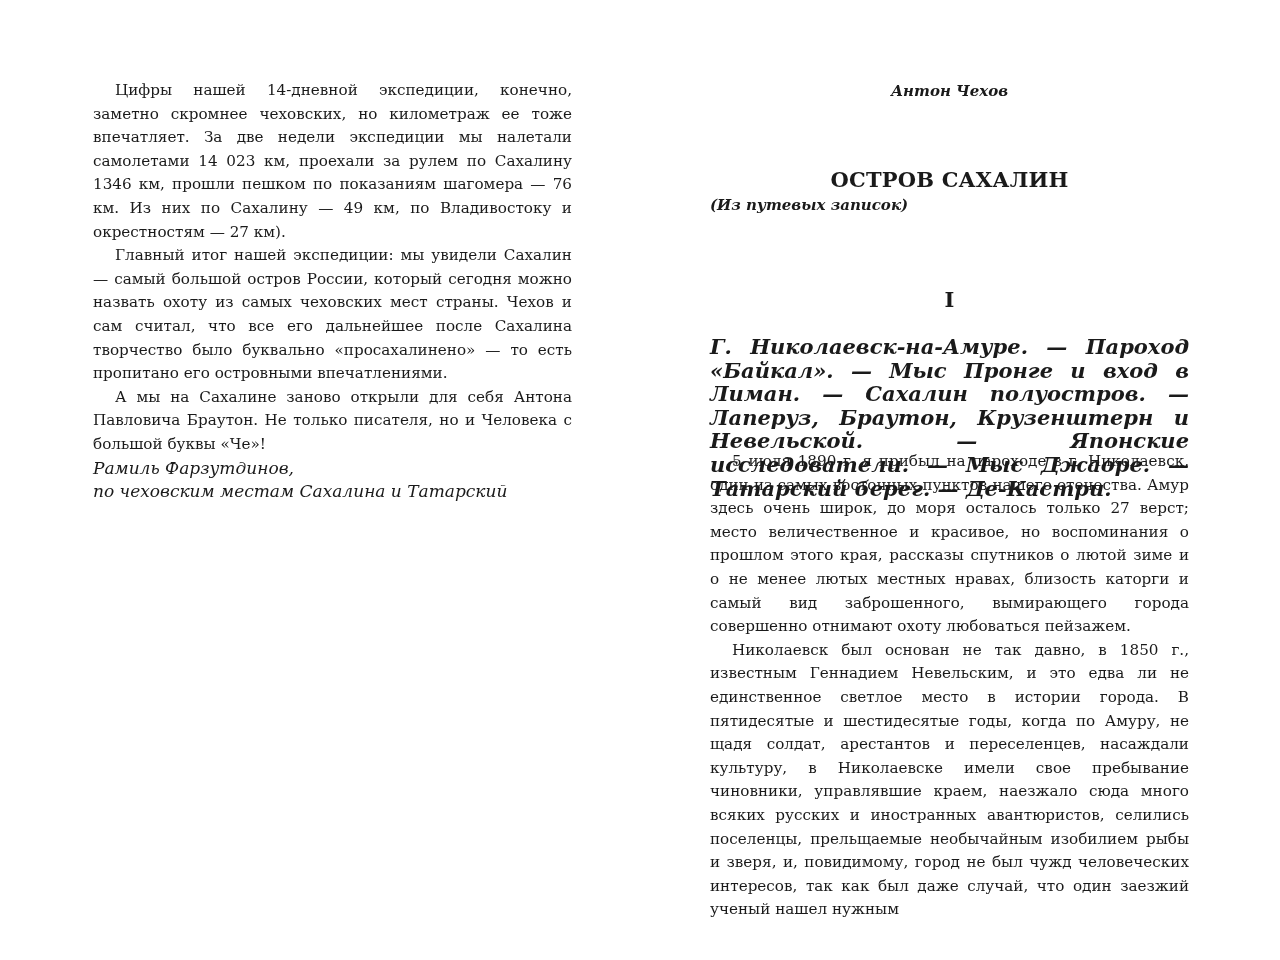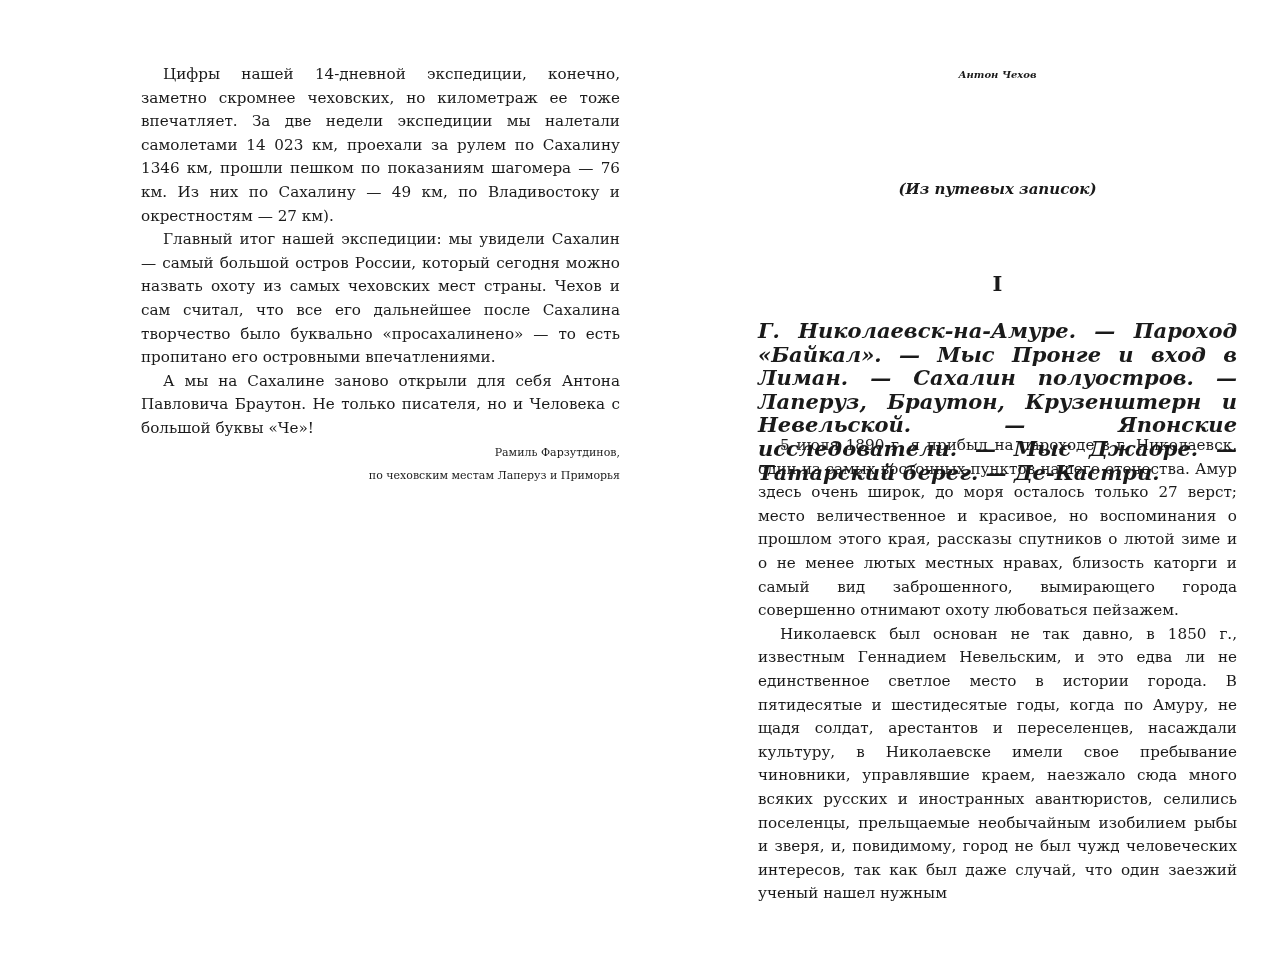--- a/index.html
+++ b/index.html
@@ -10,23 +10,22 @@
     body {
       width: 1280px;
       height: 960px;
       position: relative;
       overflow: hidden;
       font-family: "DejaVu Serif", "Liberation Serif", serif;
       color: #1a1a1a;
     }
     .page {
       position: absolute;
-      top: 0;
+      top: 16px;
       height: 933px;
-      margin-left: 48px;
     }
     .page-left {
       left: 93px;
       width: 479px;
     }
     .page-right {
       left: 710px;
       width: 479px;
     }
     .body-text {
@@ -38,55 +37,56 @@
       text-indent: 22px;
       hyphens: manual;
     }
     .left-flow {
       position: absolute;
       top: 63px;
       left: 0;
       width: 479px;
     }
     .signature {
-      text-align: right;
-      font-size: 11px;
+      text-align: left;
+      font-style: italic;
+      font-size: 17px;
       line-height: 23.6px;
       margin: 0;
     }
     .running-head {
       position: absolute;
       top: 63px;
       left: 0;
       width: 479px;
       text-align: center;
       font-style: italic;
       font-weight: bold;
-      font-size: 10px;
+      font-size: 15px;
       line-height: 24px;
       margin: 0;
     }
     .title {
       position: absolute;
       top: 150px;
       left: 0;
       width: 479px;
       text-align: center;
       font-weight: bold;
       font-size: 21px;
       line-height: 28px;
       margin: 0;
       letter-spacing: 0.2px;
     }
     .subtitle {
       position: absolute;
       top: 177px;
       left: 0;
       width: 479px;
-      text-align: center;
+      text-align: left;
       font-style: italic;
       font-weight: bold;
       font-size: 15px;
       line-height: 24px;
       margin: 0;
     }
     .chapter-num {
       position: absolute;
       top: 270px;
       left: 0;
@@ -119,27 +119,28 @@
 </head>
 <body>
 
 <div class="page page-left">
   <div class="left-flow">
     <p class="body-text">Цифры нашей 14-дневной экспедиции, конечно, заметно скромнее чеховских, но километраж ее тоже впечатляет. За две недели экспедиции мы налетали самолетами 14 023 км, проехали за рулем по Сахалину 1346 км, прошли пешком по показаниям шагомера — 76 км. Из них по Сахалину — 49 км, по Владивостоку и окрестностям — 27 км).</p>
     <p class="body-text">Главный итог нашей экспедиции: мы увидели Сахалин — самый большой остров России, который сегодня можно на­звать охоту из самых чеховских мест страны. Чехов и сам считал, что все его дальнейшее после Сахалина творчество было буквально «просахалинено» — то есть пропитано его островными впечатлениями.</p>
     <p class="body-text">А мы на Сахалине заново открыли для себя Антона Пав­ловича Браутон. Не только писателя, но и Человека с большой буквы «Че»!</p>
     <div>
       <p class="signature">Рамиль Фарзутдинов,</p>
-      <p class="signature">по чеховским местам Лаперуз и Приморья</p>
+      <p class="signature">по чеховским местам Сахалина и Татарский</p>
     </div>
   </div>
 </div>
 
 <div class="page page-right">
   <p class="running-head">Антон Чехов</p>
+  <h1 class="title">ОСТРОВ САХАЛИН</h1>
   <p class="subtitle">(Из путевых записок)</p>
   <h2 class="chapter-num">I</h2>
   <p class="synopsis">Г. Николаевск-на-Амуре. — Пароход «Байкал». — Мыс Пронге и вход в Лиман. — Сахалин полуостров. — Лаперуз, Браутон, Крузенштерн и Невельской. — Японские исследователи. — Мыс Джаоре. — Татарский берег. — Де-Кастри.</p>
   <div class="right-flow">
     <p class="body-text">5 июля 1890 г. я прибыл на пароходе в г. Николаевск, один из самых восточных пунктов нашего отечества. Амур здесь очень широк, до моря осталось только 27 верст; место величе­ственное и красивое, но воспоминания о прошлом этого края, рассказы спутников о лютой зиме и о не менее лютых мест­ных нравах, близость каторги и самый вид заброшенного, вы­мирающего города совершенно отнимают охоту любоваться пейзажем.</p>
     <p class="body-text">Николаевск был основан не так давно, в 1850 г., известным Геннадием Невельским, и это едва ли не единственное светлое место в истории города. В пятидесятые и шестидесятые годы, когда по Амуру, не щадя солдат, арестантов и переселенцев, насаждали культуру, в Николаевске имели свое пребывание чиновники, управлявшие краем, наезжало сюда много всяких русских и иностранных авантюристов, селились поселенцы, прельщаемые необычайным изобилием рыбы и зверя, и, по­видимому, город не был чужд человеческих интересов, так как был даже случай, что один заезжий ученый нашел нужным</p>
   </div>
 </div>
 
 </body></html>

